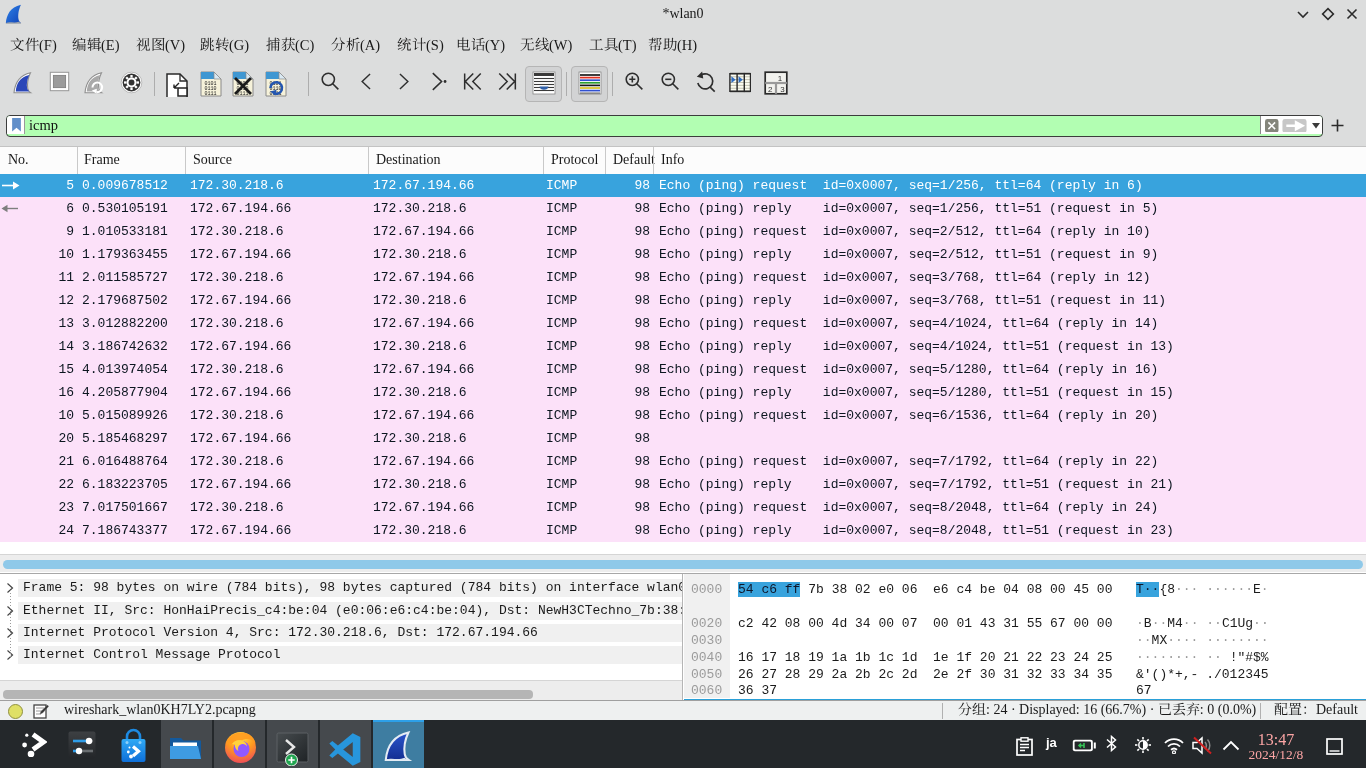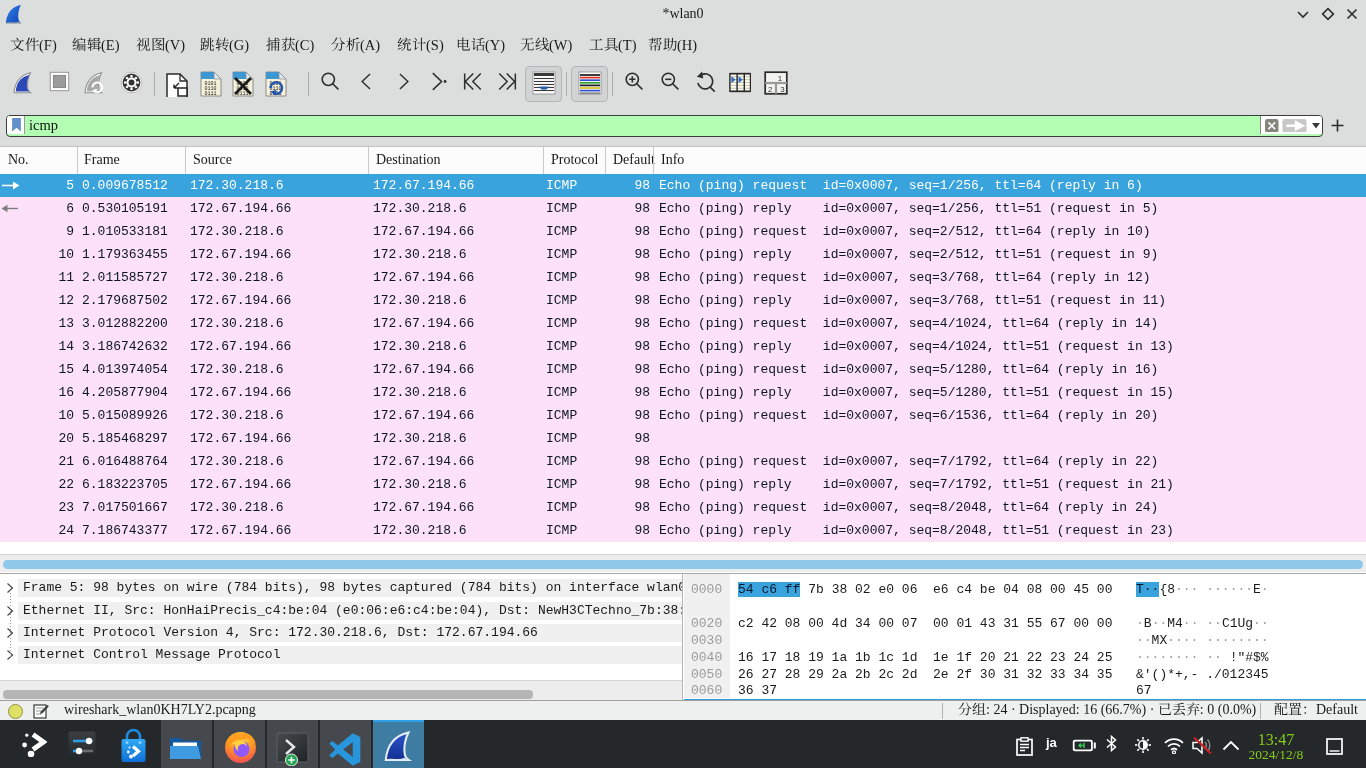--- a/index.html
+++ b/index.html
@@ -624,20 +624,20 @@
     </svg>
     <svg class="abs" style="left:1191px;top:16px" width="23" height="19" viewBox="0 0 23 19">
       <path d="M2,6.5 L6,6.5 L11,2 L11,17 L6,12.5 L2,12.5 Z" fill="none" stroke="#fff" stroke-width="1.5"></path>
       <path d="M14,6 a5.5,5.5 0 0 1 0,7" fill="none" stroke="#888" stroke-width="1.5"></path>
       <path d="M16.5,3.5 a9,9 0 0 1 0,12" fill="none" stroke="#888" stroke-width="1.5"></path>
       <line x1="3" y1="1.5" x2="20" y2="17.5" stroke="#d02020" stroke-width="2"></line>
     </svg>
     <svg class="abs" style="left:1222px;top:20px" width="18" height="11" viewBox="0 0 18 11">
       <path d="M1.5,9.5 L9,2 L16.5,9.5" fill="none" stroke="#fff" stroke-width="1.8"></path>
     </svg>
-    <div class="abs" style="left:1240px;top:11px;width:72px;text-align:center;color:#84cc16">
+    <div class="abs" style="left:1240px;top:11px;width:72px;text-align:center;color:#fca5a5">
       <div style="font-size:16px;line-height:17px">13:47</div>
       <div style="font-size:13.5px;line-height:13px">2024/12/8</div>
     </div>
     <svg class="abs" style="left:1326px;top:18px" width="17" height="17" viewBox="0 0 17 17">
       <rect x="1" y="1" width="15" height="15" fill="none" stroke="#fff" stroke-width="1.7"></rect>
       <line x1="3.5" y1="13" x2="13.5" y2="13" stroke="#fff" stroke-width="1.4"></line>
     </svg>
   </div>
 </body></html>

